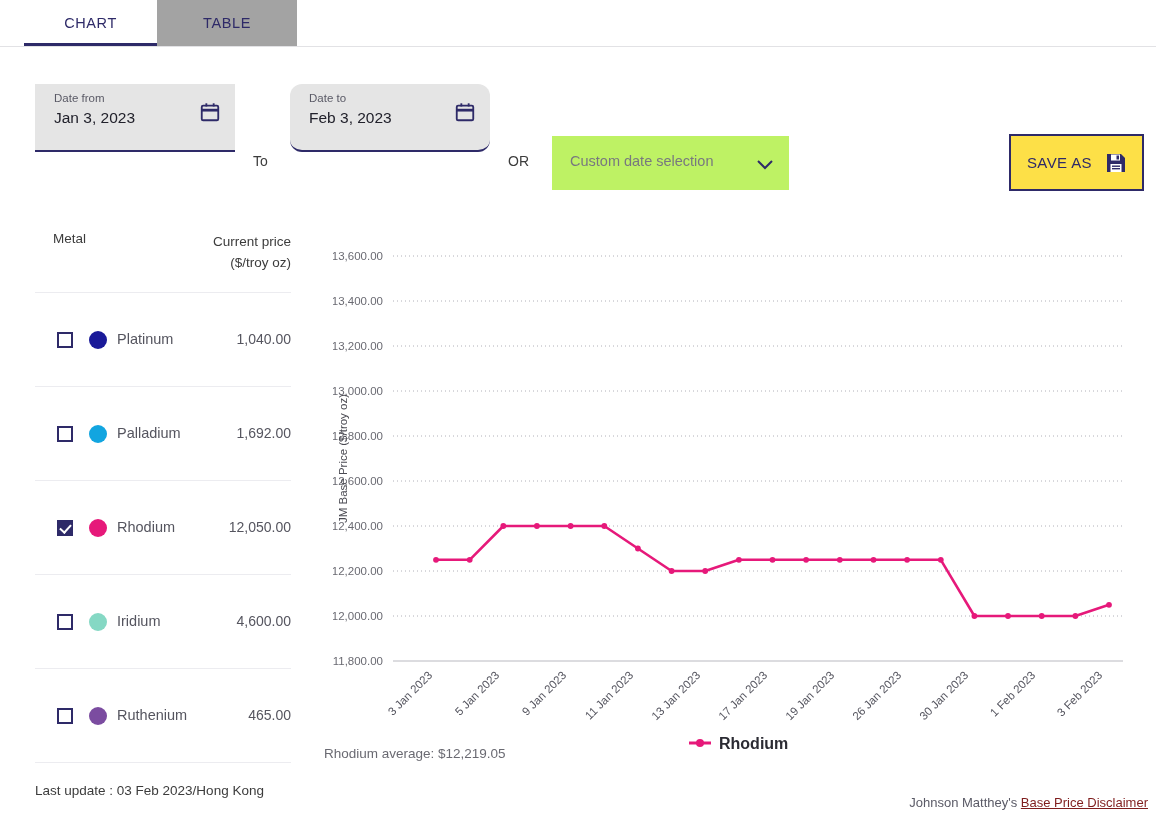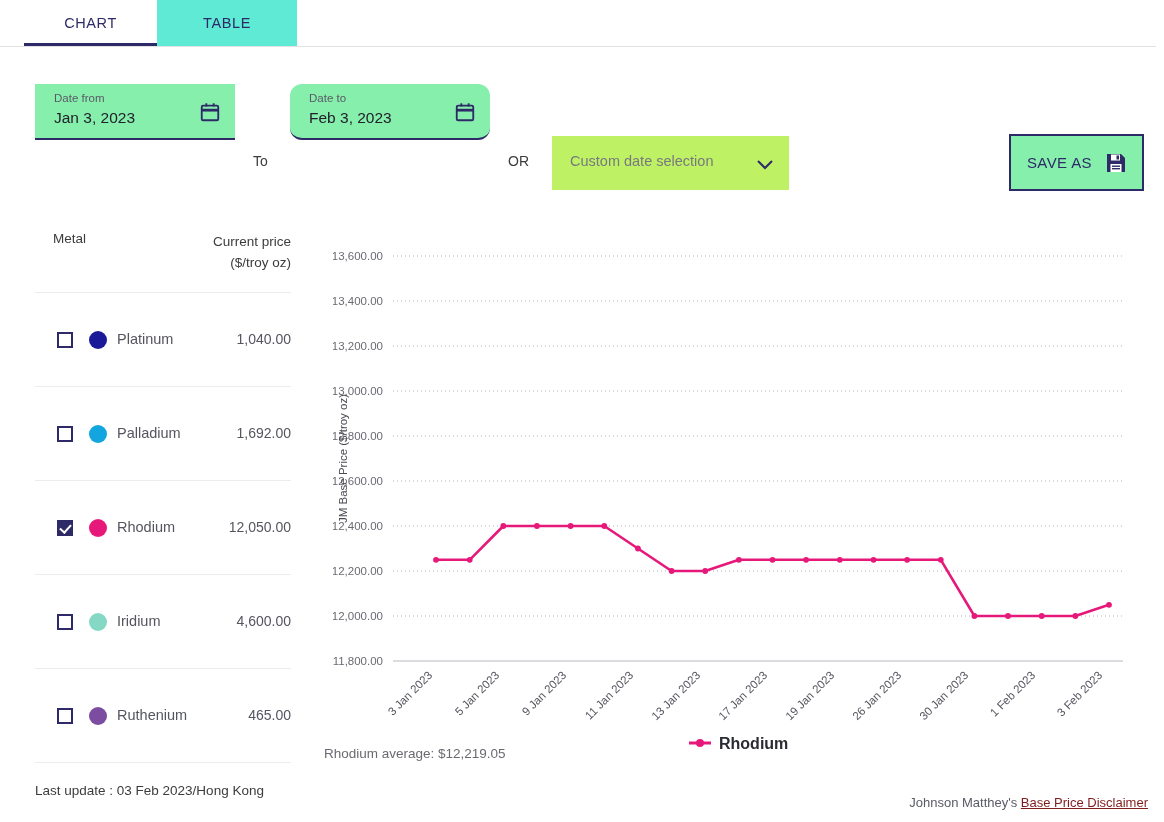--- a/index.html
+++ b/index.html
@@ -16,28 +16,28 @@
   
   #tabbar { position:absolute; left:0; top:0; width:1164px; height:48px; }
   #tabbar .tabline { position:absolute; left:0; top:46px; width:1156px; height:1px; background:#e2e2e5; }
   .tab {
     position:absolute; top:0; height:46px;
     display:flex; align-items:center; justify-content:center;
     font-size:14.5px; letter-spacing:.6px; color:#2e2a68; cursor:pointer;
   }
   .tab.active { left:24px; width:133px; background:#ffffff; }
   .tab.active .uline { position:absolute; left:0; bottom:0; width:133px; height:3px; background:#2e2a68; }
-  .tab.inactive { left:157px; width:140px; background:#5eead4; }
+  .tab.inactive { left:157px; width:140px; background:#a3a3a3; }
 
   
   #filterbar { position:absolute; left:0; top:48px; width:1164px; height:120px; }
 
   .datefield {
-    position:absolute; top:36px; width:200px; height:56px;
-    background:#86efac; border-bottom:2px solid #2e2a68;text-align:center;
+    position:absolute; top:36px; width:200px; height:68px;
+    background:#e5e5e5; border-bottom:2px solid #2e2a68;text-align:center;
   }
   .datefield .lbl { position:absolute; left:19px; top:8px; font-size:11.5px; color:#5a5a66; }
   .datefield .val { position:absolute; left:19px; top:25px; font-size:15.5px; color:#21212b; }
   .datefield .calicon { position:absolute; right:14px; top:17px; width:22px; height:22px; cursor:pointer; }
 
   #dfrom { left:35px; }
   #dto   { left:290px;border-radius:12px; }
 
   .conj { position:absolute; top:105px; font-size:14px; color:#3c3c3c; }
   #to-label { left:253px; }
@@ -45,21 +45,21 @@
 
   #custom-select {
     position:absolute; left:552px; top:88px; width:237px; height:54px;
     background:#bef264; cursor:pointer;
   }
   #custom-select .selval { position:absolute; left:18px; top:17px; font-size:14.5px; color:#78787f; }
   #custom-select .chev { position:absolute; right:16px; top:20px; width:16px; height:10px; }
 
   #saveas {
     position:absolute; left:1009px; top:86px; width:135px; height:57px;
-    border:2px solid #2e2a68; background:#86efac; cursor:pointer;
+    border:2px solid #2e2a68; background:#fde047; cursor:pointer;
     display:flex; align-items:center; justify-content:center; gap:14px;
   }
   #saveas .txt { font-size:15px; color:#2e2a68; letter-spacing:.4px; }
   #saveas .dkicon { width:20px; height:20px; }
 
   
   #metals { position:absolute; left:35px; top:222px; width:256px; }
   #metals .hdr { position:relative; height:70px; }
   #metals .hdr .h-metal { position:absolute; left:18px; top:9px; font-size:13.5px; color:#3c3c3c; }
   #metals .hdr .h-price { position:absolute; right:0px; top:9px; width:160px; text-align:right; font-size:13.5px; color:#3c3c3c; line-height:21px; }

